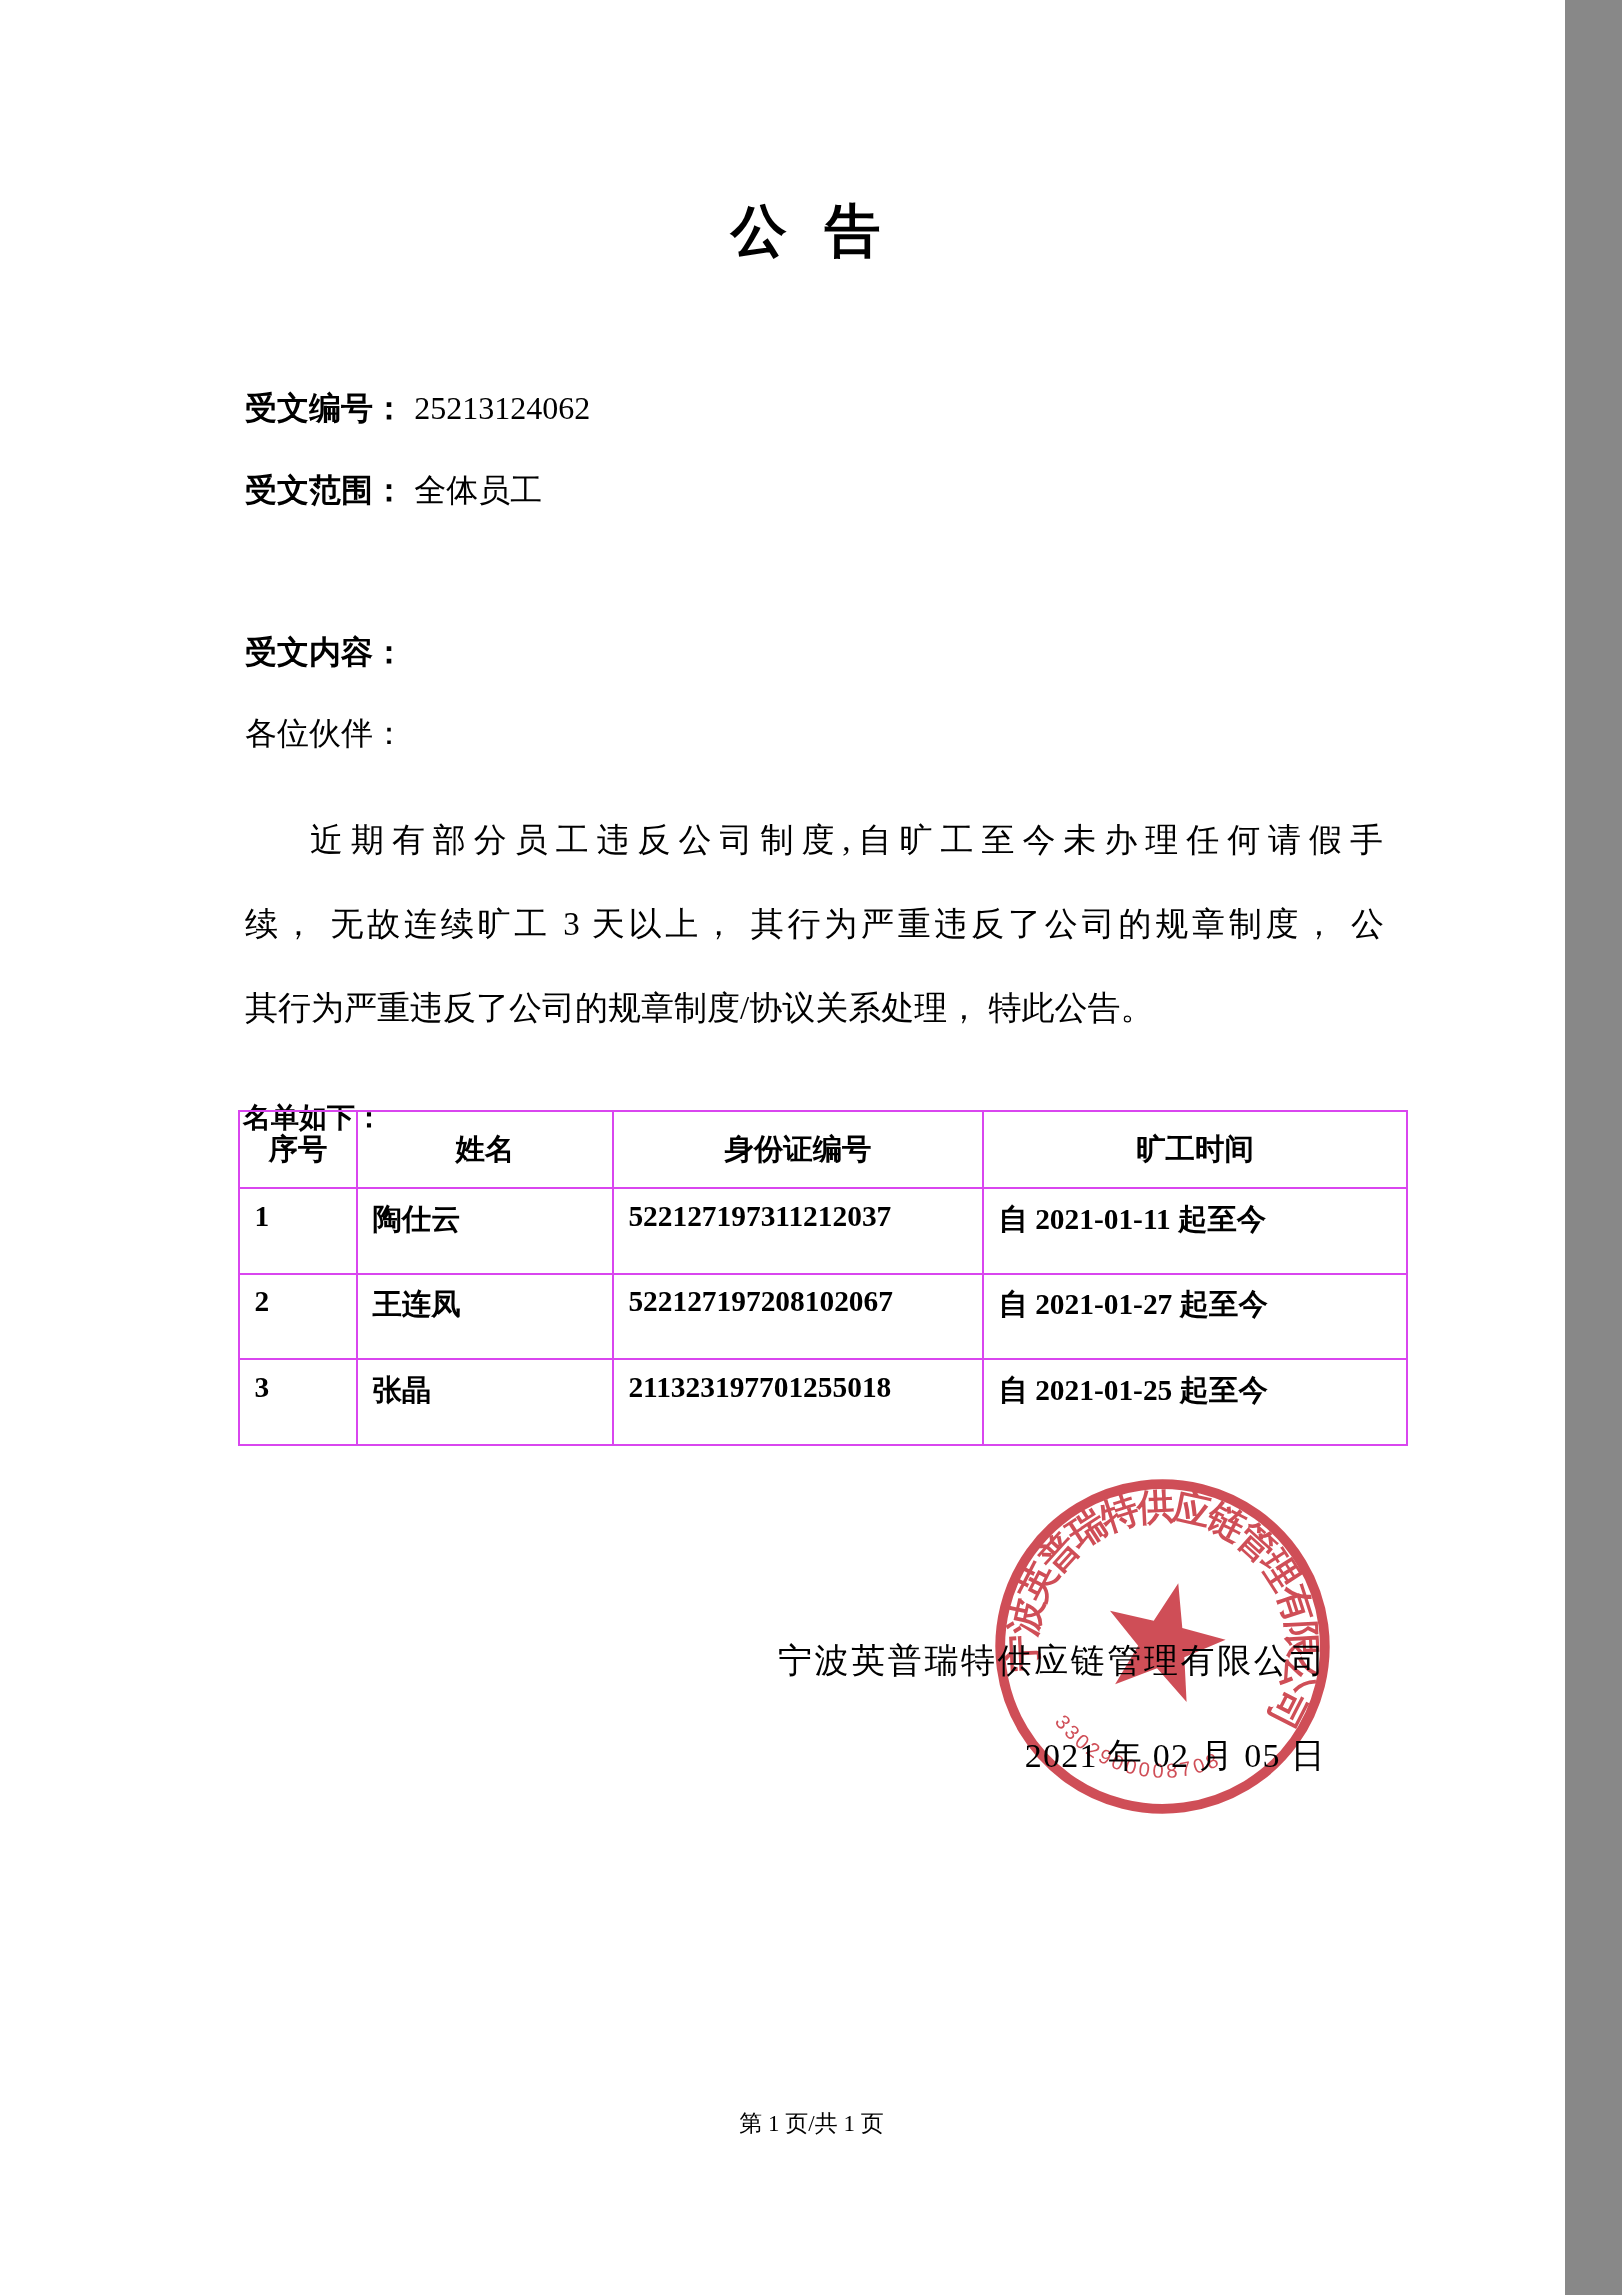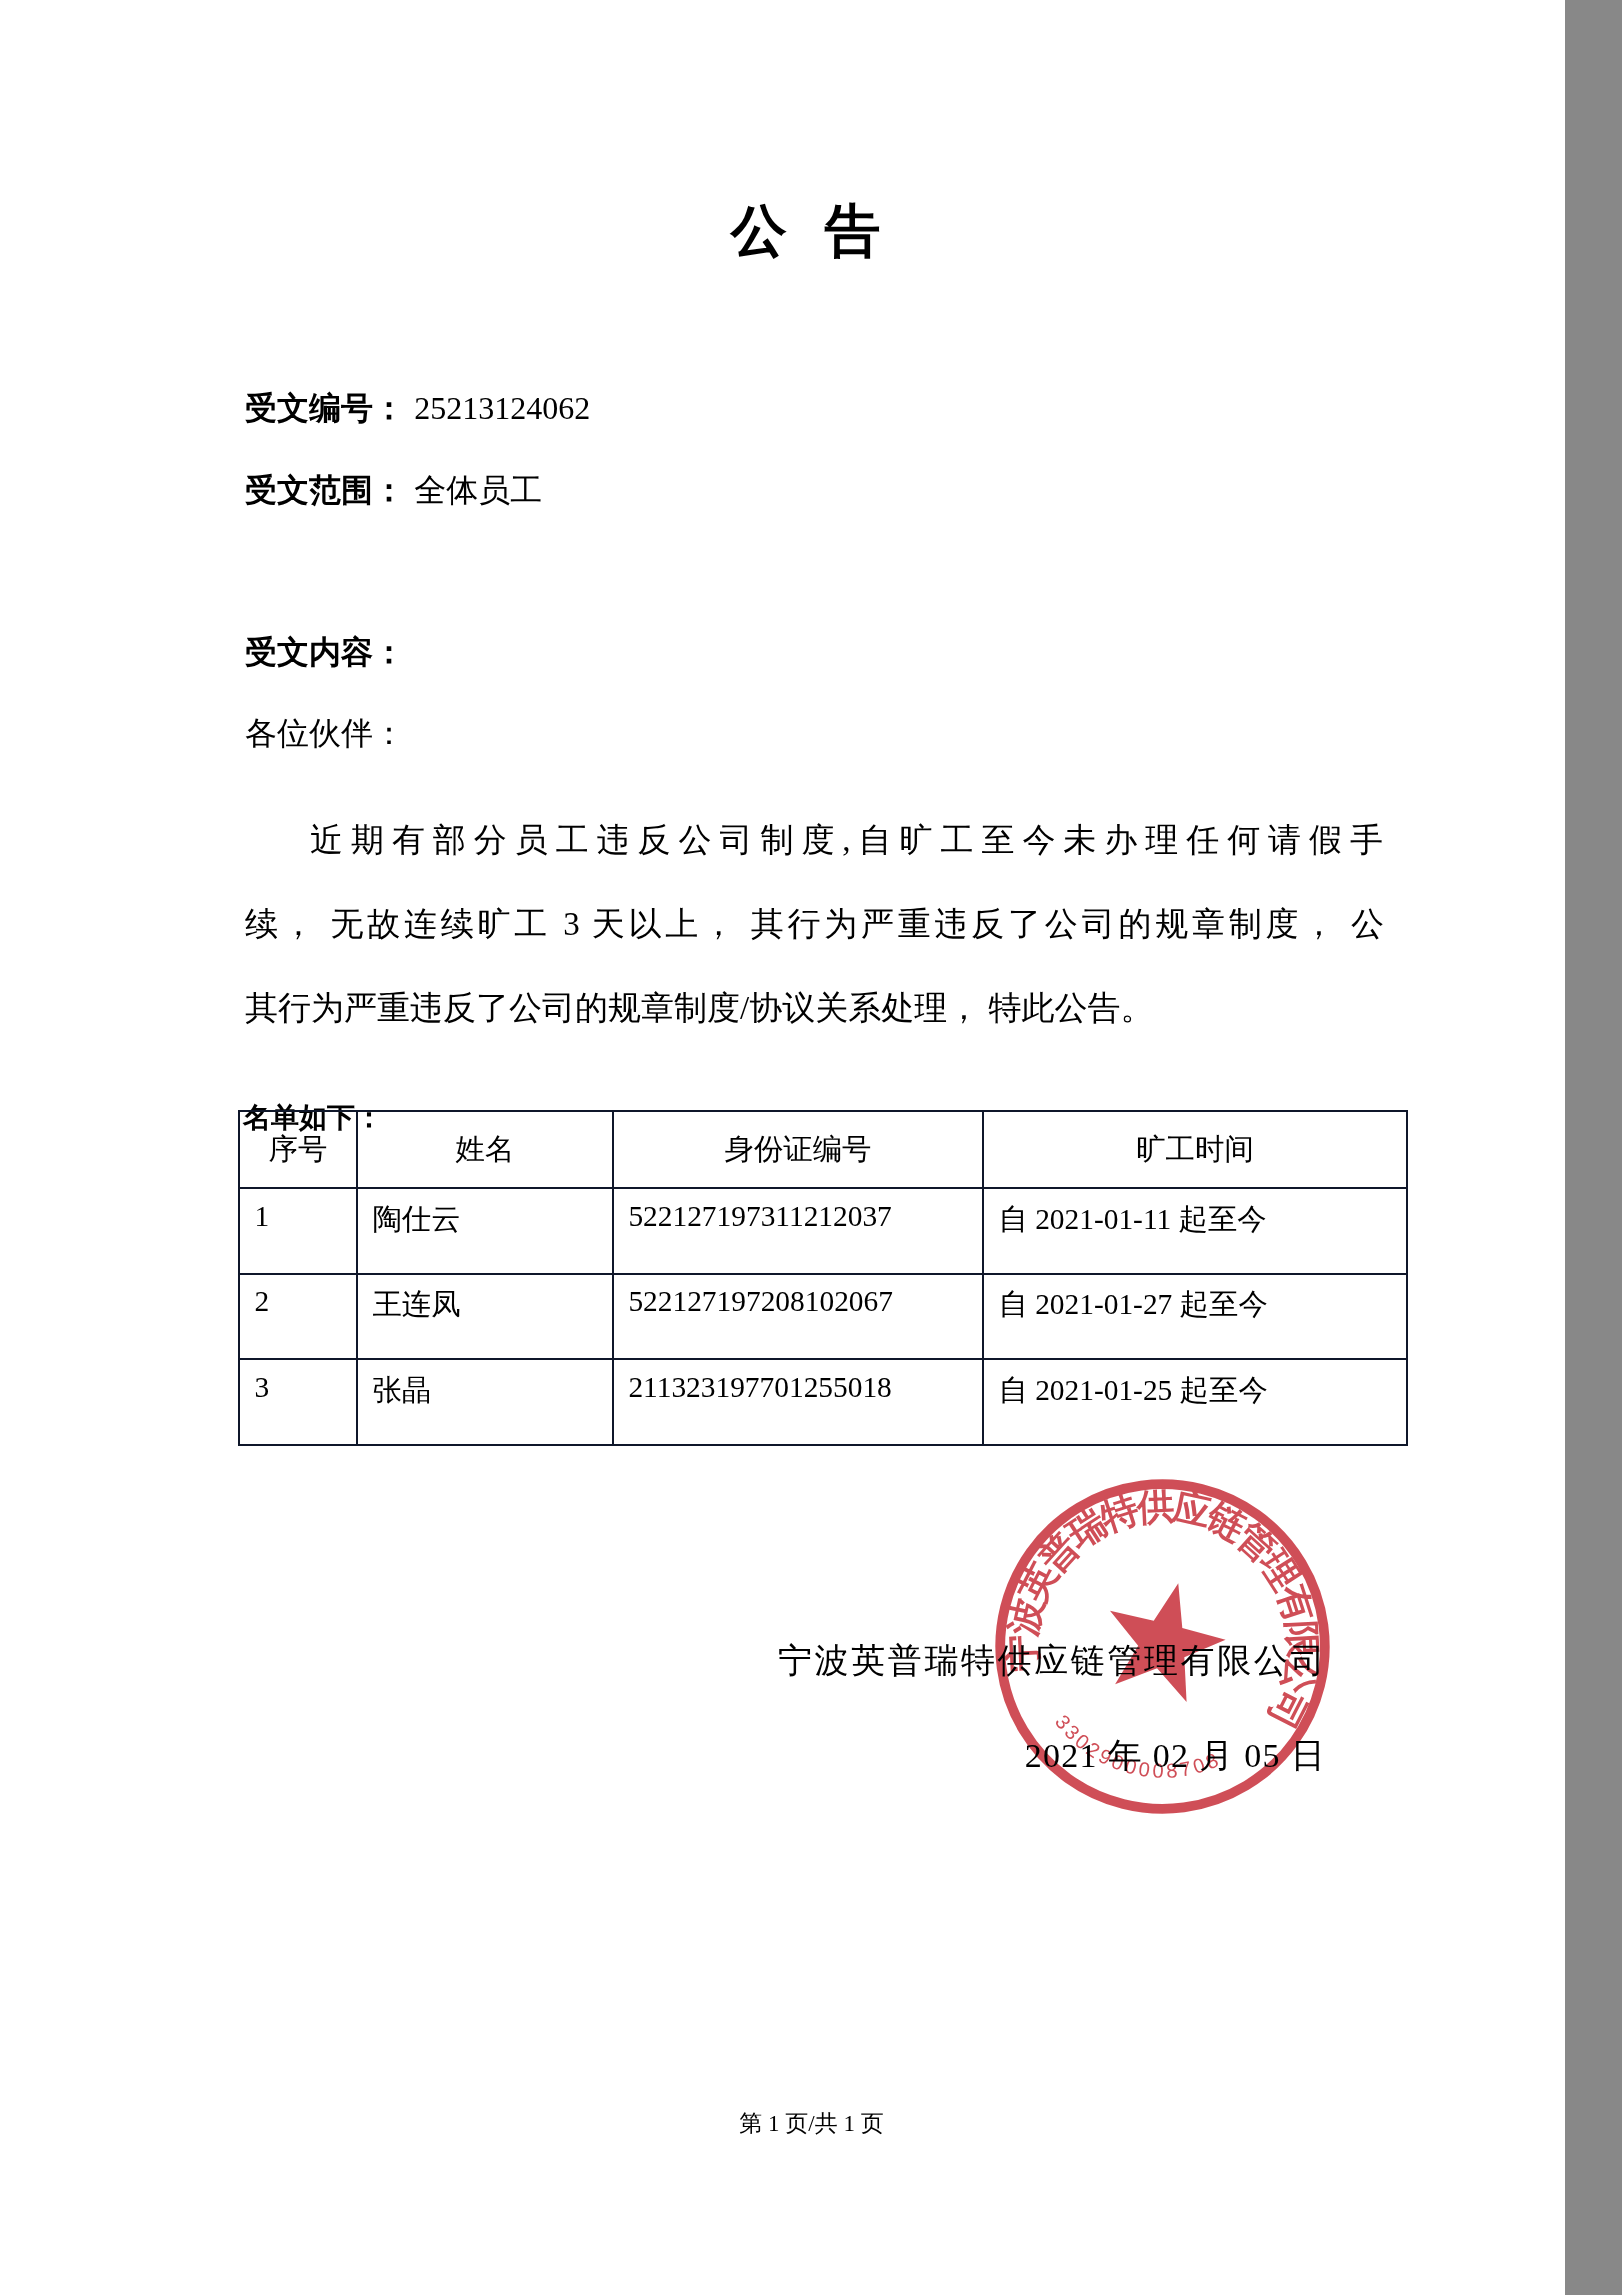--- a/index.html
+++ b/index.html
@@ -49,22 +49,22 @@
     position:absolute;left:238px;top:1110px;
     border-collapse:collapse;table-layout:fixed;
     width:1167px;
     font-size:29.4px;
   }
   .roster col.c0{width:118px;}
   .roster col.c1{width:256px;}
   .roster col.c2{width:370px;}
   .roster col.c3{width:424px;}
   .roster td,.roster th{
-    border:2px solid #0f172a;
-    font-weight:normal;
+    border:2px solid #d946ef;
+    font-weight:bold;
     overflow:hidden;white-space:nowrap;
   }
   .roster thead th{
     height:73px;text-align:center;vertical-align:middle;
   }
   .roster tbody td{
     height:73px;vertical-align:top;
     padding:10.5px 5.2px 0 14.4px;
   }
   

